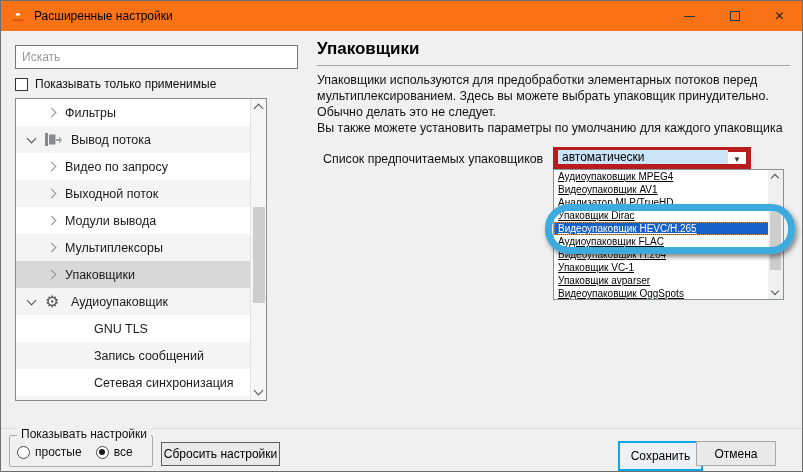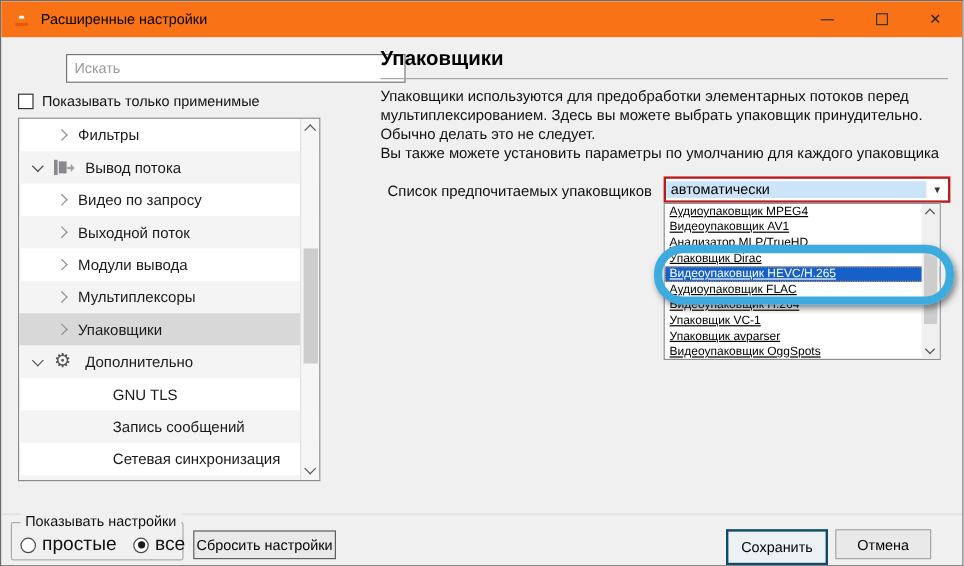--- a/index.html
+++ b/index.html
@@ -10,21 +10,21 @@
   }
   
   .titlebar { position:absolute; left:0; top:0; right:0; height:30px; background:#f97316; display:flex; align-items:center; }
   .titlebar .appicon { margin-left:9px; width:16px; height:16px; }
   .titlebar .title { margin-left:8px; font-size:12px; color:#000; }
   .wincontrols { position:absolute; right:0; top:0; height:30px; display:flex; }
   .wcbtn { width:45px; height:30px; display:flex; align-items:center; justify-content:center; color:#222; font-size:12px; }
   .glyph-min { width:11px; height:1px; background:#333; display:block; }
   .glyph-max { width:10px; height:10px; border:1px solid #333; display:block; }
   
-  .search { position:absolute; left:14px; top:44px; width:283px; height:24px; border:1px solid #767676; background:#fff; font-size:12px; padding:0 6px; color:#222; font-family:"Liberation Sans",sans-serif;margin-left:40px; }
+  .search { position:absolute; left:14px; top:44px; width:283px; height:24px; border:1px solid #767676; background:#fff; font-size:12px; padding:0 6px; color:#222; font-family:"Liberation Sans",sans-serif; }
   .search::placeholder { color:#9a9a9a; }
   .chkrow { position:absolute; left:14px; top:76px; display:flex; align-items:center; gap:7px; }
   .chkbox { width:13px; height:13px; border:1px solid #333; background:#fff; }
   .chkrow label { font-size:12px; color:#111; }
   .tree { position:absolute; left:14px; top:97px; width:252px; height:303px; background:#fff; border:1px solid #8a8a8a; overflow:hidden; }
   .trow { position:relative; height:27px; display:flex; align-items:center; font-size:12.5px; color:#1a1a1a; width:100%; }
   .trow.stripe { background:#f4f4f4; }
   .trow.selected { background:#d8d8d8; }
   .trow.lvl1 { padding-left:12px; }
   .trow.lvl2 { padding-left:32px; }
@@ -37,44 +37,44 @@
   .tscroll { position:absolute; right:0; top:0; bottom:0; width:16px; background:#f6f6f6; border-left:1px solid #e2e2e2; }
   .tthumb { position:absolute; left:2px; width:12px; top:108px; height:96px; background:#cdcdcd; }
   .sarrow { position:absolute; left:4px; width:7px; height:7px; border-right:1.5px solid #505050; border-bottom:1.5px solid #505050; }
   .sarrow.up { top:6px; transform:rotate(-135deg); }
   .sarrow.dn { bottom:6px; transform:rotate(45deg); }
   
   .heading { position:absolute; left:316px; top:38px; font-size:17px; font-weight:700; color:#000; }
   .headrule { position:absolute; left:316px; top:64px; width:473px; height:1px; background:#a6a6a6; }
   .desc { position:absolute; left:316px; top:71px; width:474px; font-size:12.4px; line-height:16px; color:#111; }
   .prefrow-label { position:absolute; left:322px; top:151px; font-size:12.4px; color:#111; }
-  .combo { position:absolute; left:552px; top:146px; width:239px; height:22px; background:#fff; border:2px solid #b91c1c; display:flex; align-items:center; }
+  .combo { position:absolute; left:552px; top:146px; width:198px; height:22px; background:#fff; border:5px solid #b91c1c; display:flex; align-items:flex-end; }
   .combo .val { flex:1; background:#cce4f7; font-size:12px; color:#000; display:flex; align-items:center; padding-left:4px; }
   .combo .arrow { width:18px; display:flex; align-items:center; justify-content:center; font-size:8px; color:#333; }
   .droplist { position:absolute; left:552px; top:168px; width:231px; height:131px; background:#fff; border:1px solid #8a8f99; overflow:hidden; z-index:2; }
   .opt { height:13px; line-height:13px; font-size:10px; color:#000; padding-left:4px; white-space:nowrap;text-decoration:underline; }
   .opt.selected { background:#1561c9; color:#fff; outline:1px dotted #d09a5e; outline-offset:-1px; }
   .lscroll { position:absolute; right:0; top:0; bottom:0; width:15px; background:#f0f0f0; }
   .lthumb { position:absolute; left:2px; width:11px; top:38px; height:62px; background:#cdcdcd; }
   .lsarrow { position:absolute; left:4px; width:6px; height:6px; border-right:1.4px solid #505050; border-bottom:1.4px solid #505050; }
   .lsarrow.up { top:5px; transform:rotate(-135deg); }
   .lsarrow.dn { bottom:5px; transform:rotate(45deg); }
   
   .annotation { position:absolute; left:544px; top:203px; width:250px; height:50px; border:7px solid #3dabde; border-radius:24px; z-index:3; box-shadow:2px 3px 5px rgba(40,40,40,0.55), inset 1px 1px 2px rgba(255,255,255,0.35); pointer-events:none; }
   
   .footrule { position:absolute; left:0; right:0; top:427px; height:1px; background:#dcdcdc; }
   .groupbox { position:absolute; left:8px; top:434px; width:144px; height:32px; border:1px solid #ababab; border-radius:2px; }
   .grouplabel { position:absolute; left:16px; top:426px; background:#f0f0f0; padding:0 4px; font-size:12px; color:#111; }
   .radios { position:absolute; left:16px; top:444px; display:flex; align-items:center; gap:14px; }
-  .radio { display:flex; align-items:center; gap:5px; font-size:16px; color:#111; }
+  .radio { display:flex; align-items:center; gap:5px; font-size:12px; color:#111; }
   .rcirc { width:13px; height:13px; border:1px solid #4a4a4a; border-radius:50%; background:#fff; display:flex; align-items:center; justify-content:center; }
   .rcirc .dot { width:6px; height:6px; border-radius:50%; background:#1a1a1a; }
   .btn { position:absolute; font-size:12px; color:#000000; background:#e9e9e9; border:1px solid #8a8a8a; display:flex; align-items:center; justify-content:center; font-family:"Liberation Sans",sans-serif; }
   .btn.reset { left:160px; top:441px; width:119px; height:24px; border-color:#5f5f5f; }
-  .btn.save { left:604px; top:440px; width:85px; height:30px; border:2px solid #0c4a6e; background:#eef1f4; }
+  .btn.save { left:617px; top:440px; width:85px; height:30px; border:2px solid #0ea5e9; background:#eef1f4; }
   .btn.cancel { left:695px; top:440px; width:80px; height:25px; border-color:#a7a7a7; }
 </style>
 </head>
 <body>
 
 <div id="win">
 
   <div class="titlebar">
     <svg class="appicon" viewBox="0 0 16 16" width="16" height="16">
       <path d="M8 0.5 L11.2 11 H4.8 Z" fill="#ef7d14"></path>
@@ -136,21 +136,21 @@
     </div>
     <div class="trow selected lvl2">
       <span class="chev right"></span>
       <span>Упаковщики</span>
     </div>
     <div class="trow stripe lvl1">
       <span class="chev down"></span>
       <span class="ticon">
           <span class="gearglyph">⚙</span>
         </span>
-      <span>Дополнительно</span>
+      <span>Аудиоупаковщик</span>
     </div>
     <div class="trow lvl2nc">
       <span>GNU TLS</span>
     </div>
     <div class="trow stripe lvl2nc">
       <span>Запись сообщений</span>
     </div>
     <div class="trow lvl2nc">
       <span>Сетевая синхронизация</span>
     </div>

